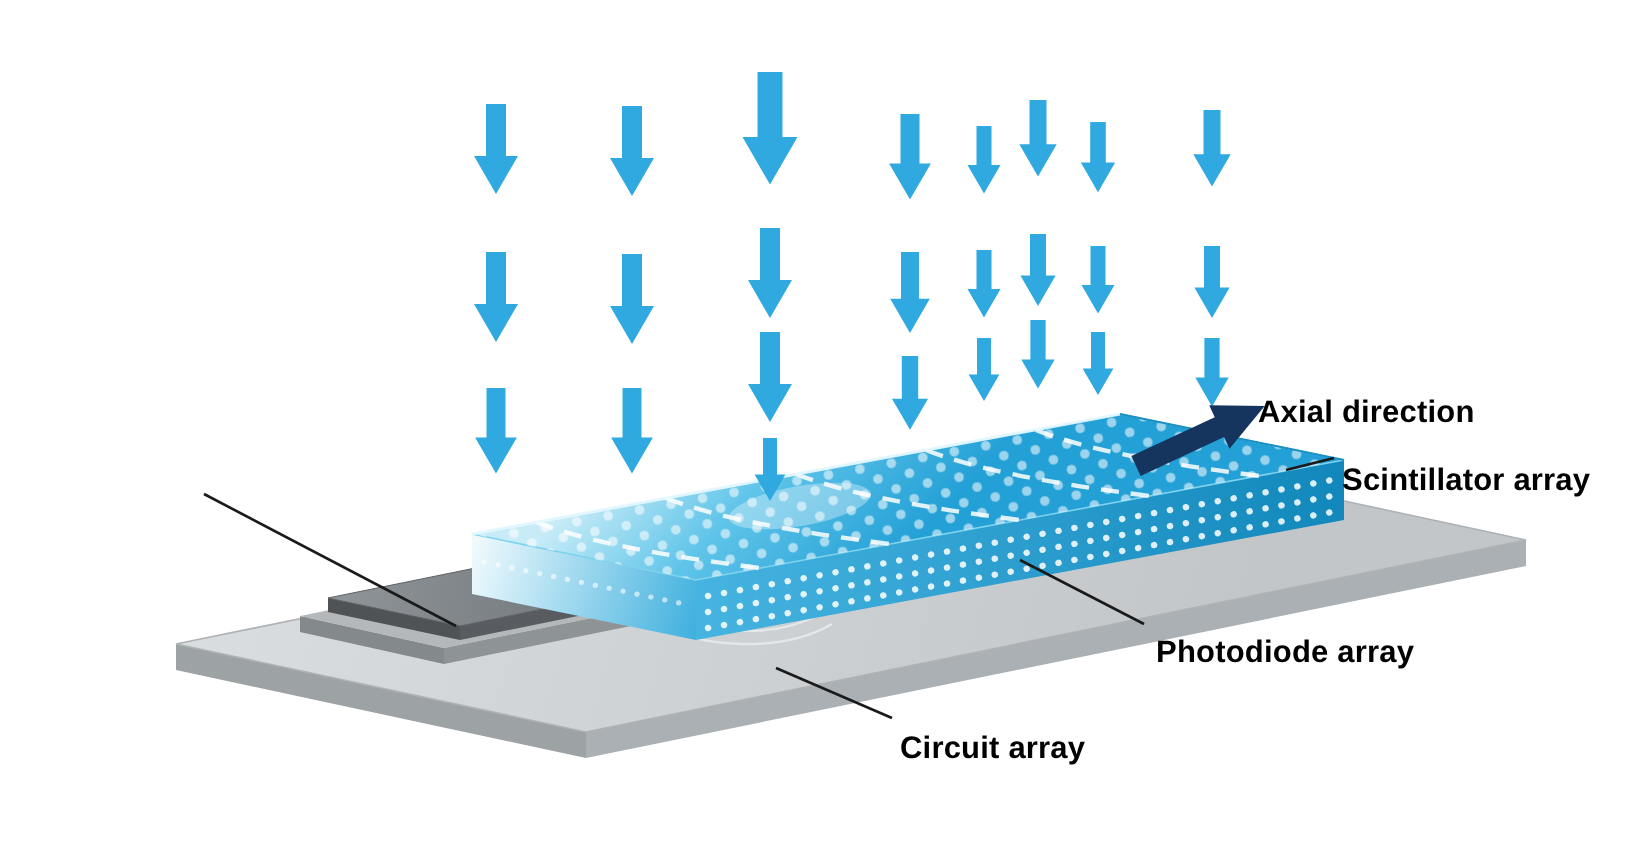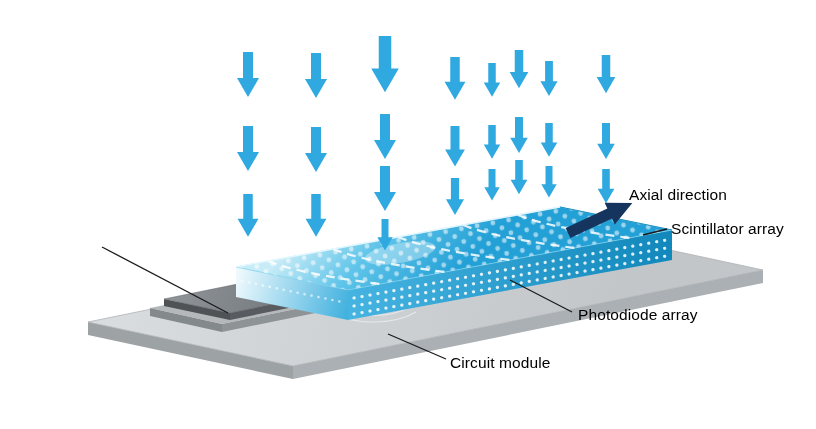--- a/index.html
+++ b/index.html
@@ -7,25 +7,26 @@
     position: relative;
     width: 816px;
     height: 429px;
     background: #ffffff;
     overflow: hidden;
     font-family: "Liberation Sans", sans-serif;
   }
   .stage svg { position: absolute; left: 0; top: 0; }
   .lbl {
     position: absolute;
-    font-weight: 400;
+    font-weight: 700;
     font-size: 15.5px;
     color: #000000;
     white-space: nowrap;
     letter-spacing: 0.1px;
+    margin-top: 12px;
   }
 </style>
 </head>
 <body>
 
 <div class="stage">
 
   <svg width="816" height="429" viewBox="0 0 816 429">
     <defs>
       <path id="xarrow" d="M -5 0 H 5 V 26 H 11 L 0 45 L -11 26 H -5 Z"></path>
@@ -140,15 +141,15 @@
     </g>
   </svg>
 
 
   <div class="lbl" style="left:629px; top:186px">Axial direction</div>
 
   <div class="lbl" style="left:578px; top:306px">Photodiode array</div>
 
   <div class="lbl" style="left:671px; top:220px">Scintillator array</div>
 
-  <div class="lbl" style="left:450px; top:354px">Circuit module</div>
+  <div class="lbl" style="left:450px; top:354px">Circuit array</div>
 
 </div>
 
 </body></html>

